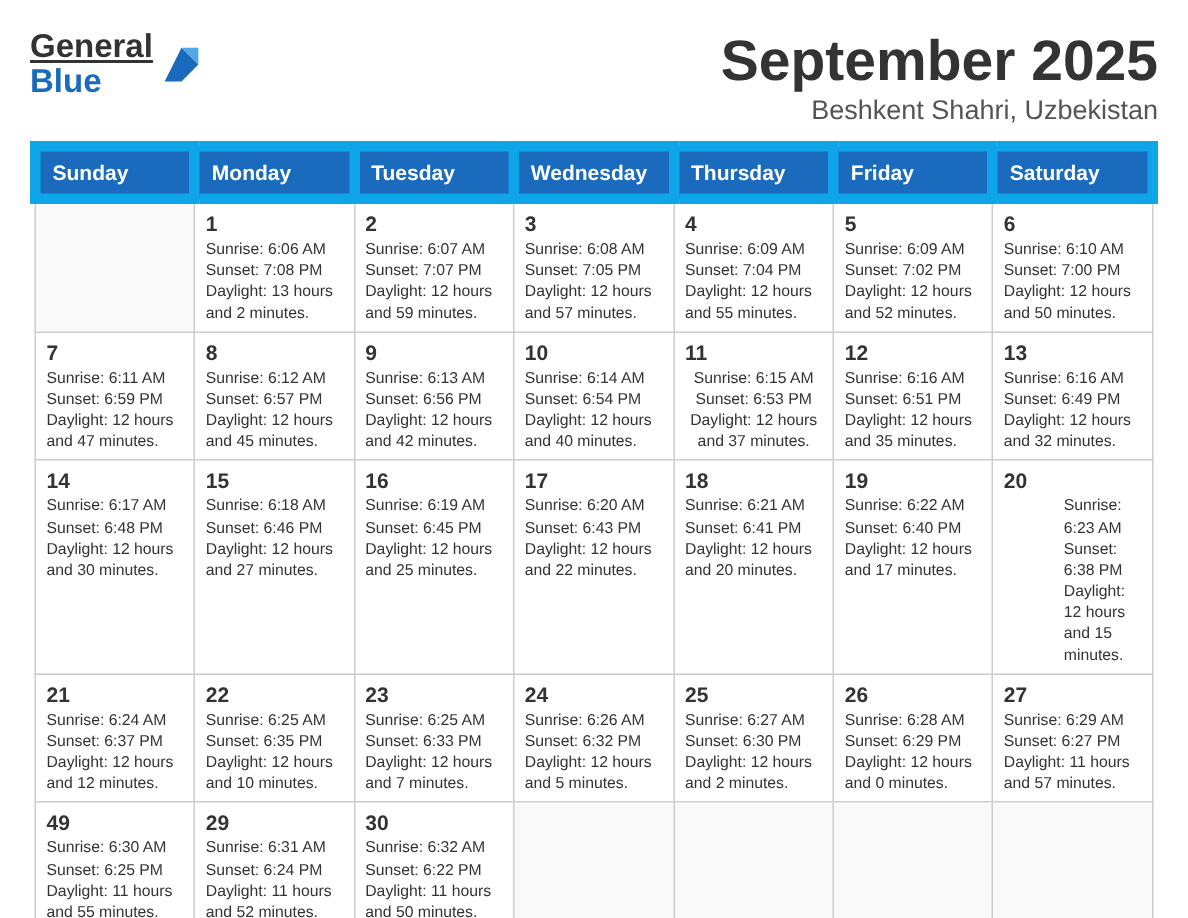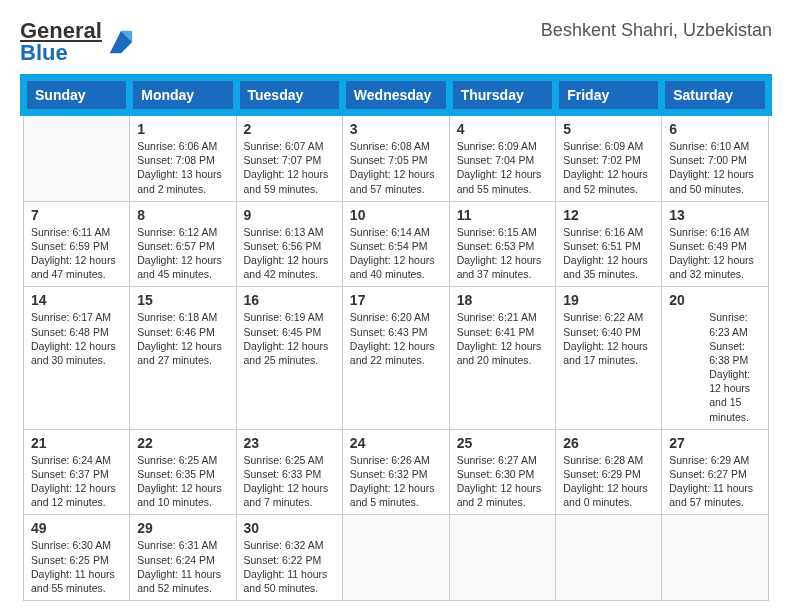--- a/index.html
+++ b/index.html
@@ -100,20 +100,21 @@
           <span class="logo-text-blue">Blue</span>
         </div>
         <svg class="logo-icon" viewBox="0 0 40 40" xmlns="http://www.w3.org/2000/svg">
           <polygon points="5,35 20,5 35,20 20,35" fill="#1a6bbd"></polygon>
           <polygon points="20,5 35,20 35,5" fill="#4ea8e8"></polygon>
         </svg>
       </div>
     </div>
   </div>
   <div class="title-area">
+    <div class="title-month">September 2025</div>
     <div class="title-location">Beshkent Shahri, Uzbekistan</div>
   </div>
 </div>
 
 <table class="calendar">
   <thead>
     <tr>
     <th>Sunday</th>
         <th>Monday</th>
         <th>Tuesday</th>
@@ -193,21 +194,21 @@
         </td>
         <td>
           <span class="day-num">10</span>
           <div class="day-info" style="white-space: pre-line;">Sunrise: 6:14 AM
 Sunset: 6:54 PM
 Daylight: 12 hours
 and 40 minutes.</div>
         </td>
         <td>
           <span class="day-num">11</span>
-          <div class="day-info" style="white-space: pre-line;">Sunrise: 6:15 AM
+          <div class="day-info" style="white-space: pre-line; text-align: center;">Sunrise: 6:15 AM
 Sunset: 6:53 PM
 Daylight: 12 hours
 and 37 minutes.</div>
         </td>
         <td>
           <span class="day-num">12</span>
           <div class="day-info" style="white-space: pre-line;">Sunrise: 6:16 AM
 Sunset: 6:51 PM
 Daylight: 12 hours
 and 35 minutes.</div>

